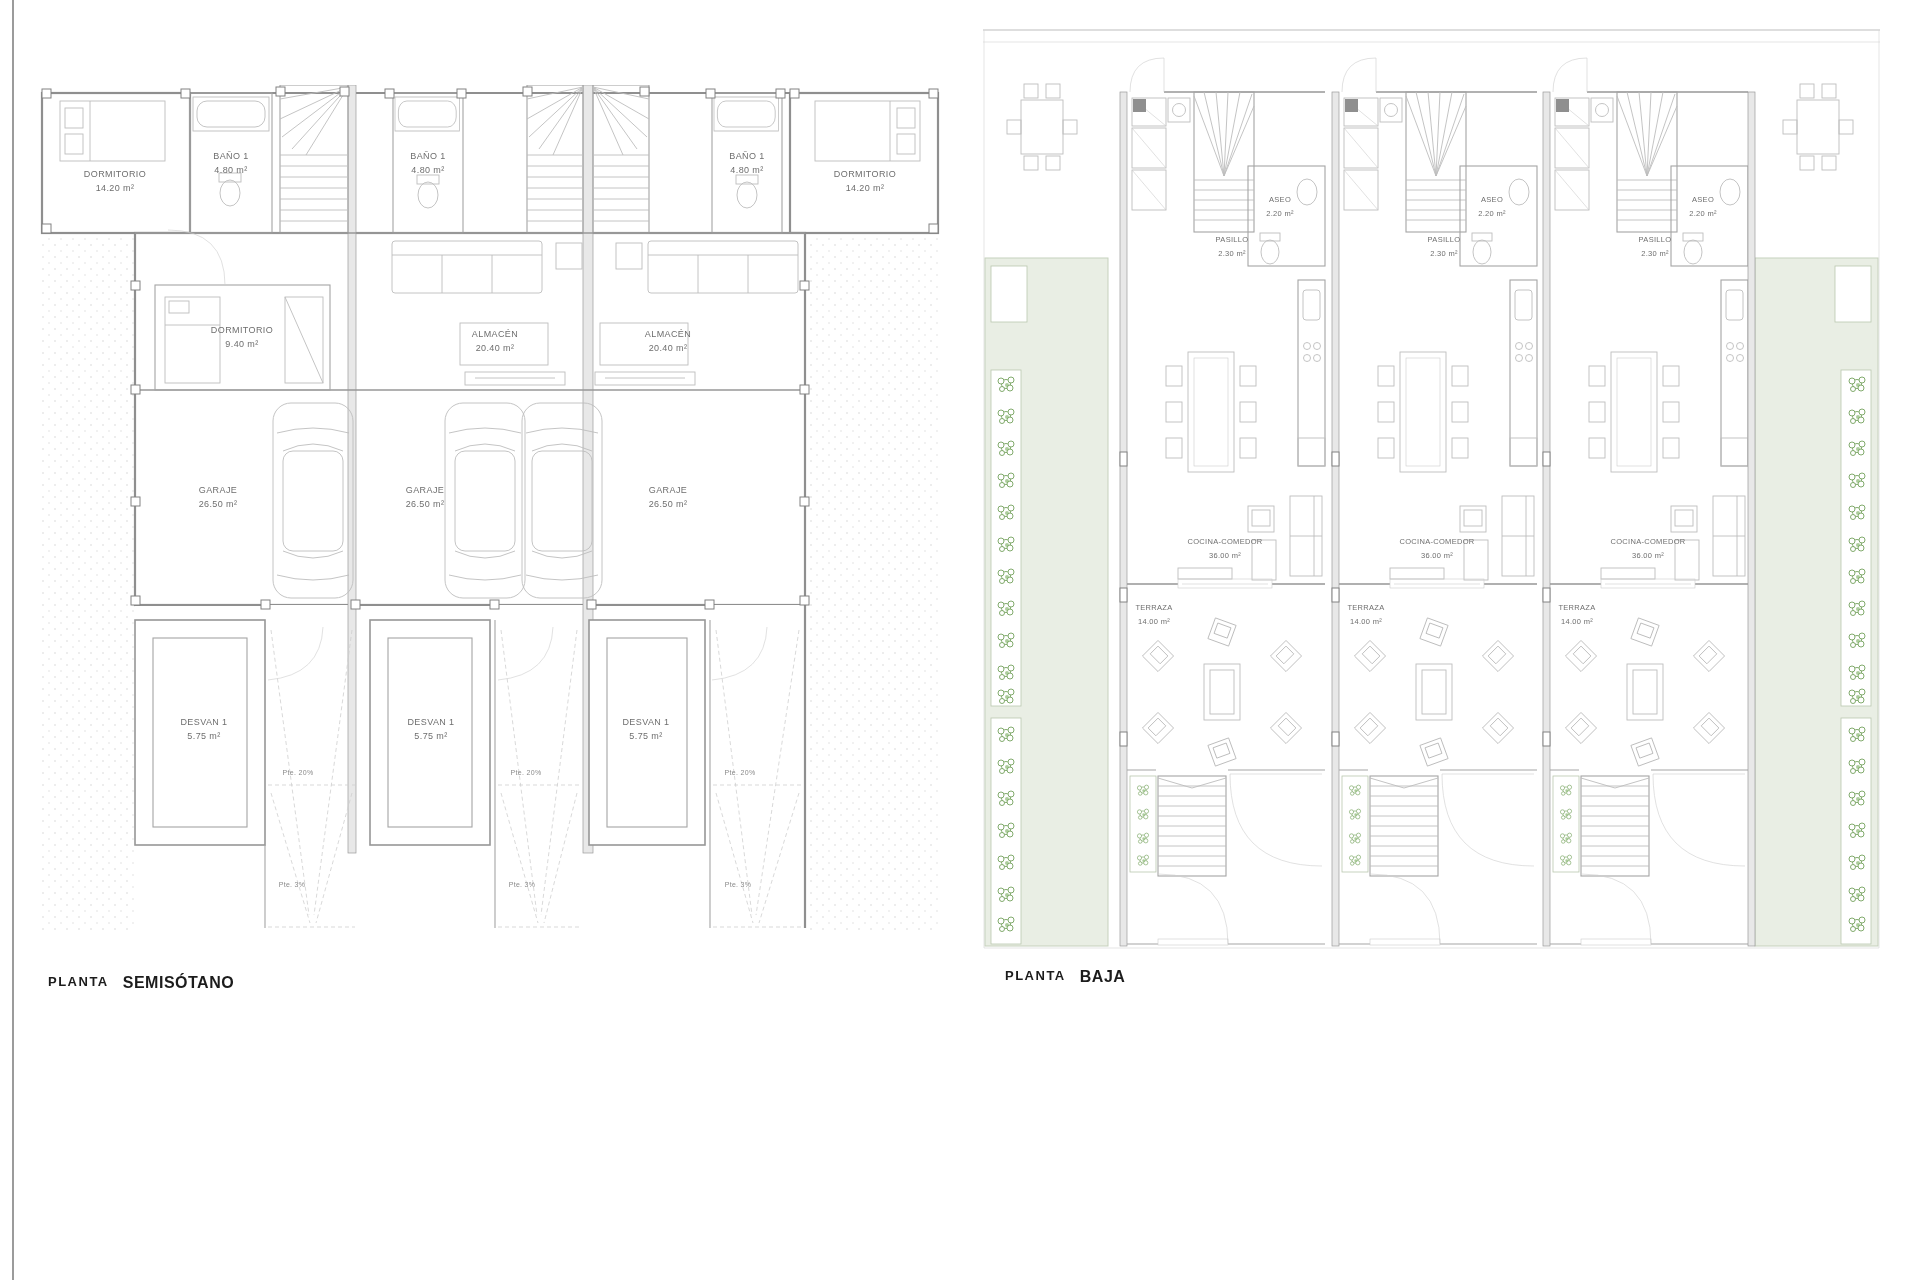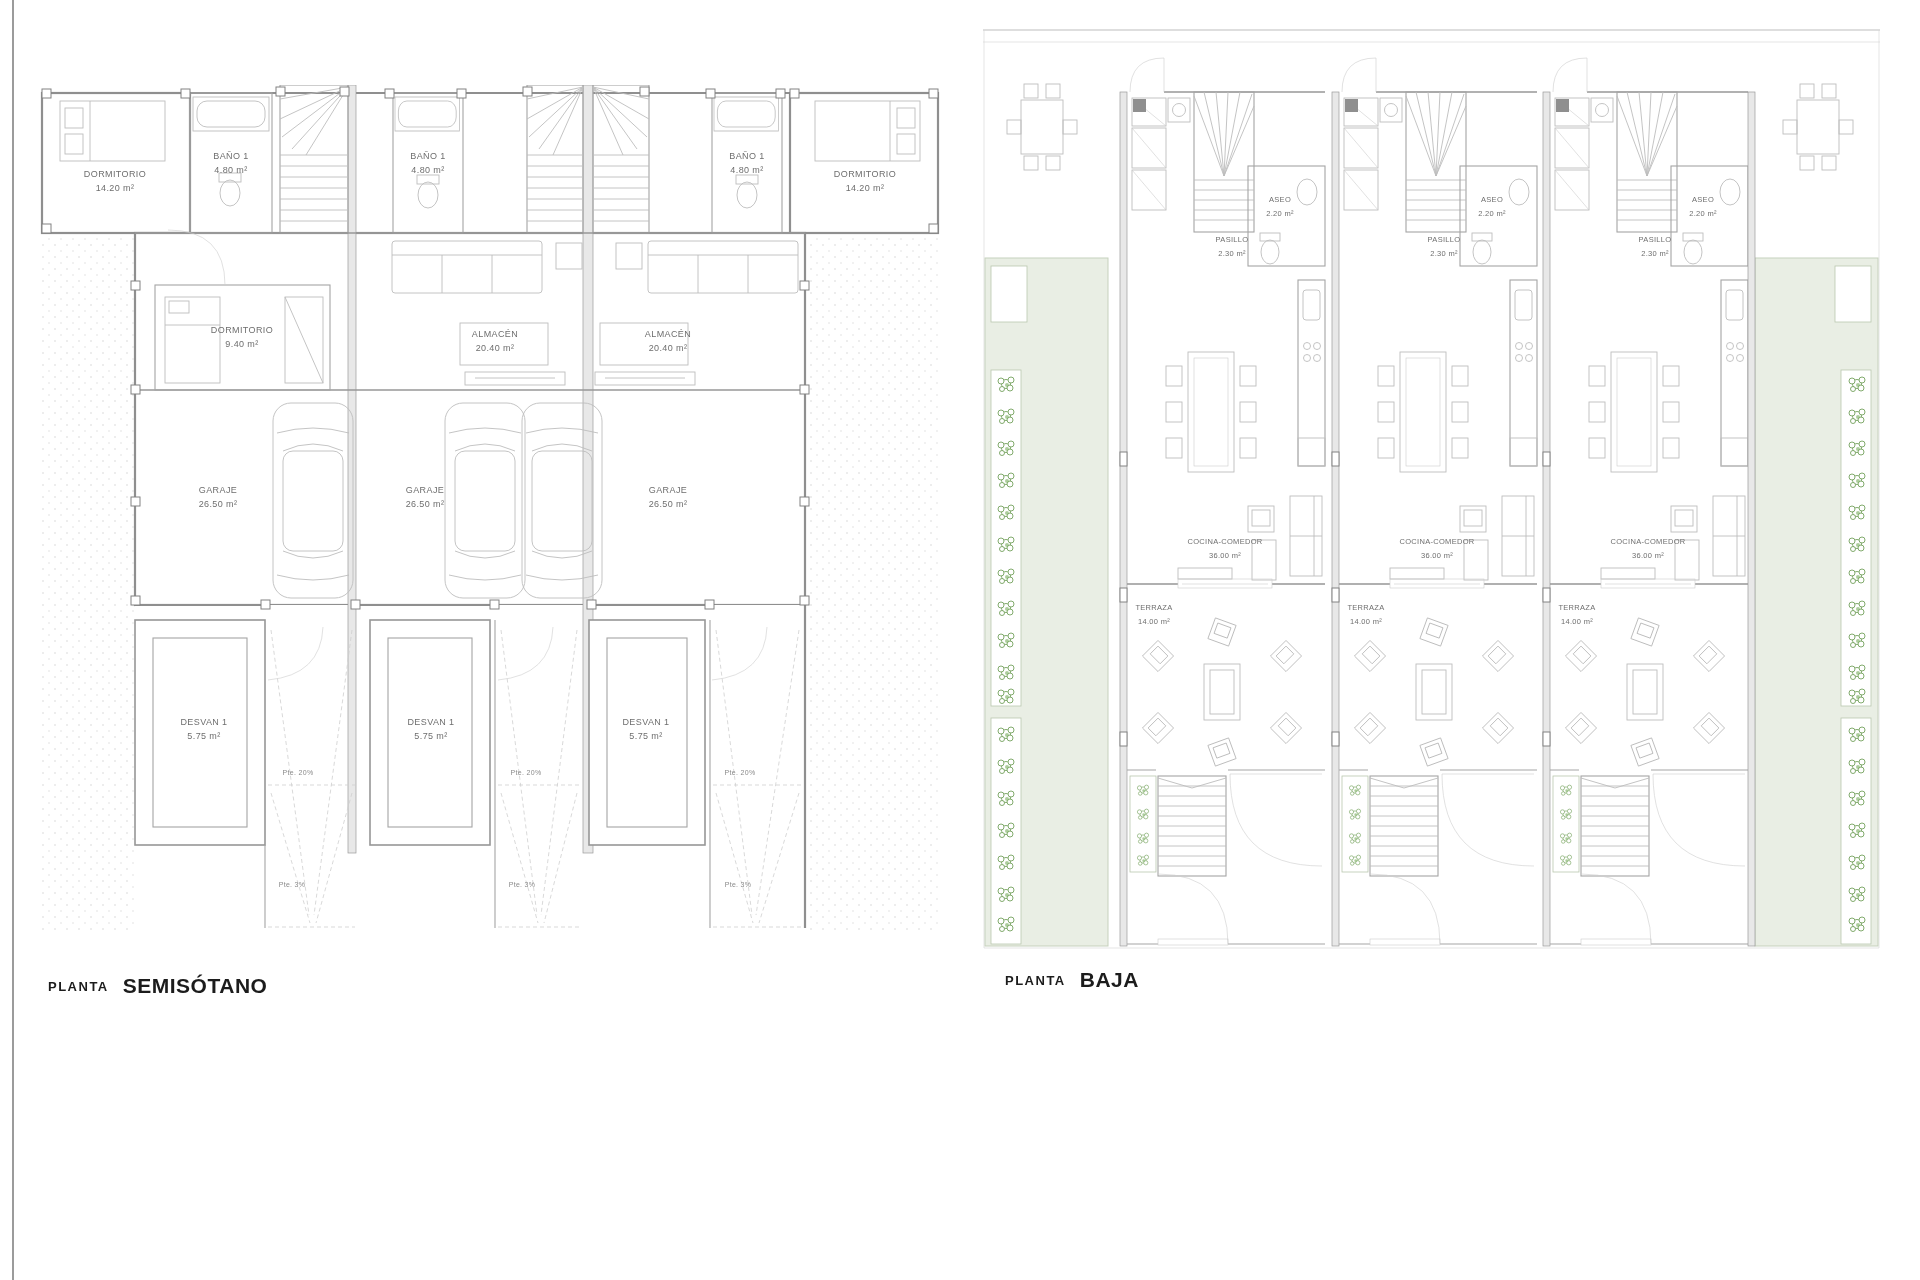--- a/index.html
+++ b/index.html
@@ -2,25 +2,25 @@
 <html><head>
 <meta charset="utf-8">
 <style>
   html,body{margin:0;padding:0;background:#ffffff;}
   body{width:1920px;height:1280px;position:relative;overflow:hidden;
        font-family:"Liberation Sans",sans-serif;}
   .page-border-left{position:absolute;left:12px;top:0;width:2px;height:1280px;background:#9b9b9b;}
   .plan{position:absolute;}
   #plan-left{left:40px;top:85px;}
   #plan-right{left:983px;top:28px;}
-  .plan-title{position:absolute;display:flex;align-items:center;gap:14px;color:#1c1c1c;}
+  .plan-title{position:absolute;display:flex;align-items:flex-start;gap:14px;color:#1c1c1c;}
   #title-left{left:48px;top:974px;}
   #title-right{left:1005px;top:968px;}
   .tp{font-size:13px;font-weight:bold;letter-spacing:1.5px;}
-  .tn{font-size:21px;font-weight:bold;letter-spacing:.5px;}
+  .tn{font-size:16px;font-weight:bold;letter-spacing:.5px;}
   
   .w2{stroke:#8f8f8f;stroke-width:2.2;fill:none;}
   .w2f{stroke:#8f8f8f;stroke-width:2.2;fill:#ffffff;}
   .w16{stroke:#979797;stroke-width:1.6;fill:none;}
   .w16f{stroke:#979797;stroke-width:1.6;fill:#ffffff;}
   .w1{stroke:#a5a5a5;stroke-width:1.1;fill:none;}
   .f{stroke:#bdbdbd;stroke-width:.9;fill:none;}
   .thin{stroke:#cccccc;stroke-width:.6;fill:none;}
   .wallfill{fill:#e8e8e8;stroke:#9a9a9a;stroke-width:.7;}
   .dash{stroke:#cfcfcf;stroke-width:.8;fill:none;stroke-dasharray:4 3;}

